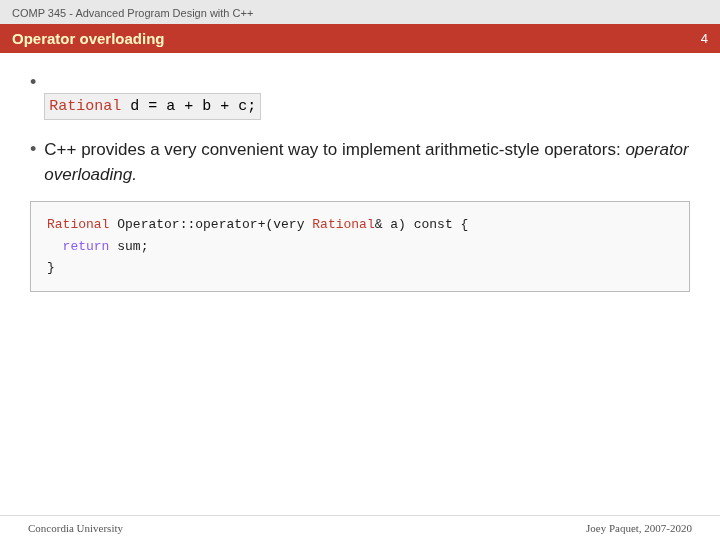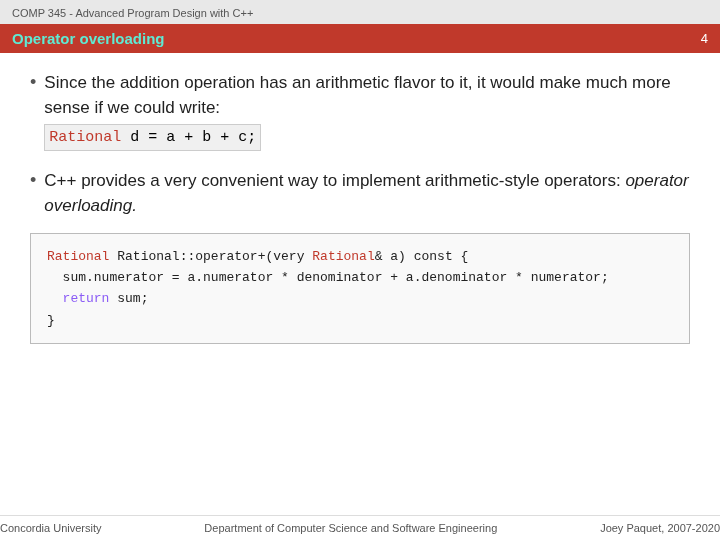--- a/index.html
+++ b/index.html
@@ -14,21 +14,21 @@
 
     #header-bar {
       background: #c0392b;
       padding: 6px 12px 6px 12px;
       display: flex;
       align-items: center;
       justify-content: space-between;
     }
 
     #header-title {
-      color: #5eead4;
+      color: #fef9c3;
       font-size: 15px;
       font-weight: bold;
     }
 
     #slide-number {
       color: #ffffff;
       font-size: 13px;
       font-weight: normal;
     }
 
@@ -97,23 +97,24 @@
       font-style: italic;
     }
 
     #footer {
       position: absolute;
       bottom: 0;
       left: 0;
       right: 0;
       display: flex;
       justify-content: space-between;
-      padding: 6px 0;
+      padding: 6px 28px;
       border-top: 1px solid #ddd;
       background: #fff;
+      font-family: Liberation Serif, serif;
     }
 
     #footer-left, #footer-center, #footer-right {
       font-size: 11px;
       color: #555;
     }
   </style>
 </head>
 <body>
 
@@ -123,49 +124,44 @@
 <div id="header-bar">
   <span id="header-title">Operator overloading</span>
   <span id="slide-number">4</span>
 </div>
 
 <div id="main-content">
 
   <div class="bullet-item">
     <span class="bullet-dot">•</span>
     <div>
-      <span class="bullet-text">Since the addition operation has an arithmetic flavor to it, it would make much more sense if we could write:</span>
       <br>
       <div class="code-inline">
         <span class="keyword">Rational</span><span> d = a + b + c;</span>
       </div>
     </div>
   </div>
 
   <div class="bullet-item">
     <span class="bullet-dot">•</span>
     <div>
       <span class="bullet-text">C++ provides a very convenient way to implement arithmetic-style operators: <span class="italic">operator overloading.</span></span>
     </div>
   </div>
 
   <div class="code-block">
     <div>
-      <span class="keyword">Rational</span><span> Rational::</span><span>operator+(very </span><span class="keyword">Rational</span><span>&amp; a) const {</span>
-    </div>
-    <div>
-      <span>&nbsp;&nbsp;sum.numerator = a.numerator * denominator + a.denominator * numerator;</span>
+      <span class="keyword">Rational</span><span> Operator::</span><span>operator+(very </span><span class="keyword">Rational</span><span>&amp; a) const {</span>
     </div>
     <div>
       <span>&nbsp;&nbsp;</span><span class="keyword" style="color:#8b5cf6;">return</span><span> sum;</span>
     </div>
     <div>
       <span>}</span>
     </div>
   </div>
 
 </div>
 
 <div id="footer">
   <span id="footer-left">Concordia University</span>
-  <span id="footer-center">Department of Computer Science and Software Engineering</span>
   <span id="footer-right">Joey Paquet, 2007-2020</span>
 </div>
 
 </body></html>

